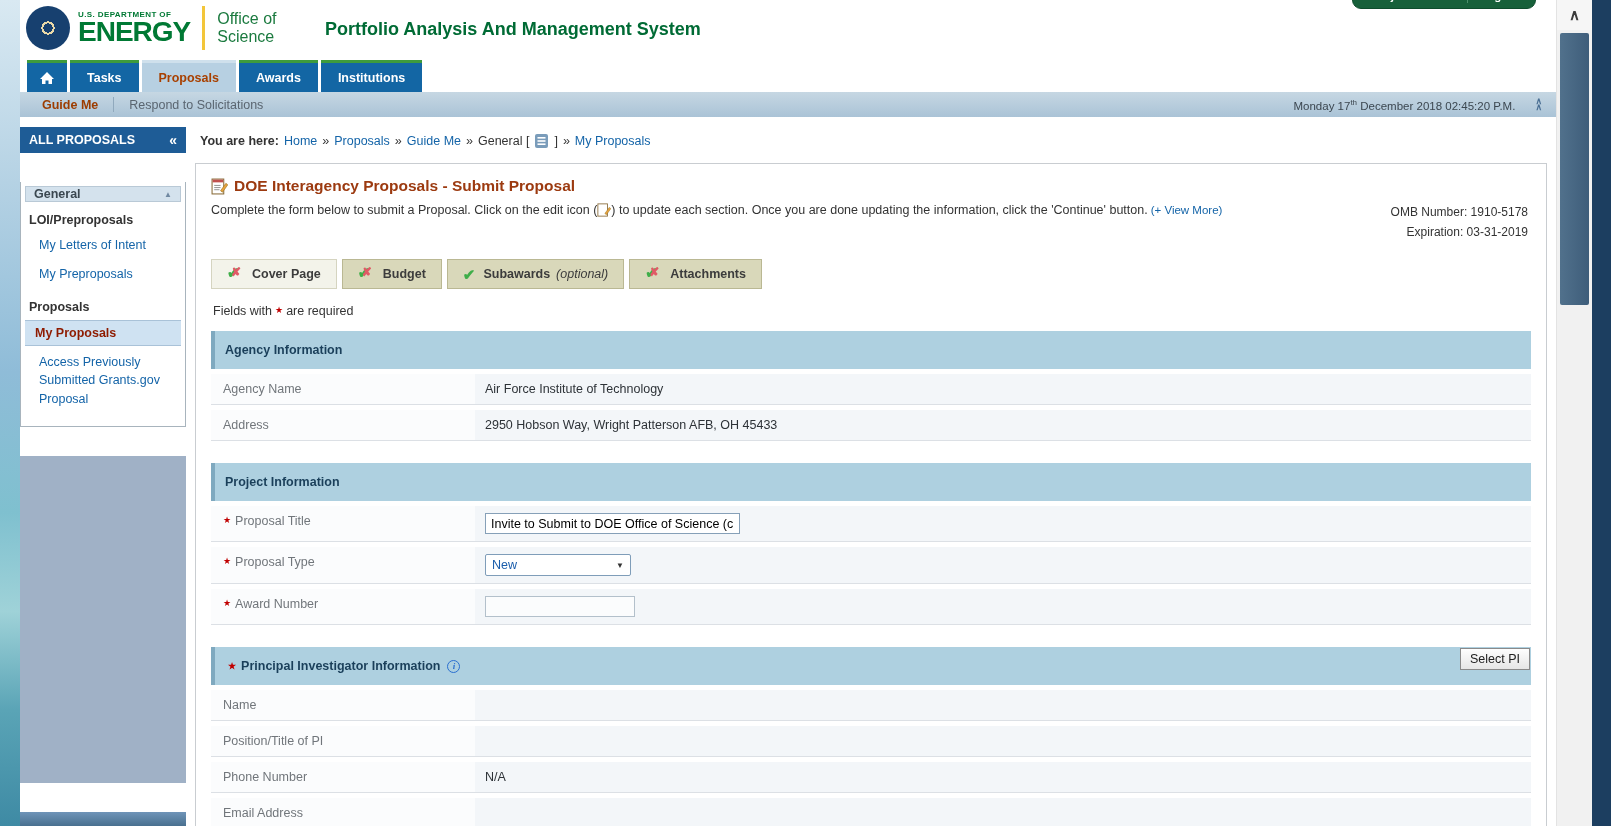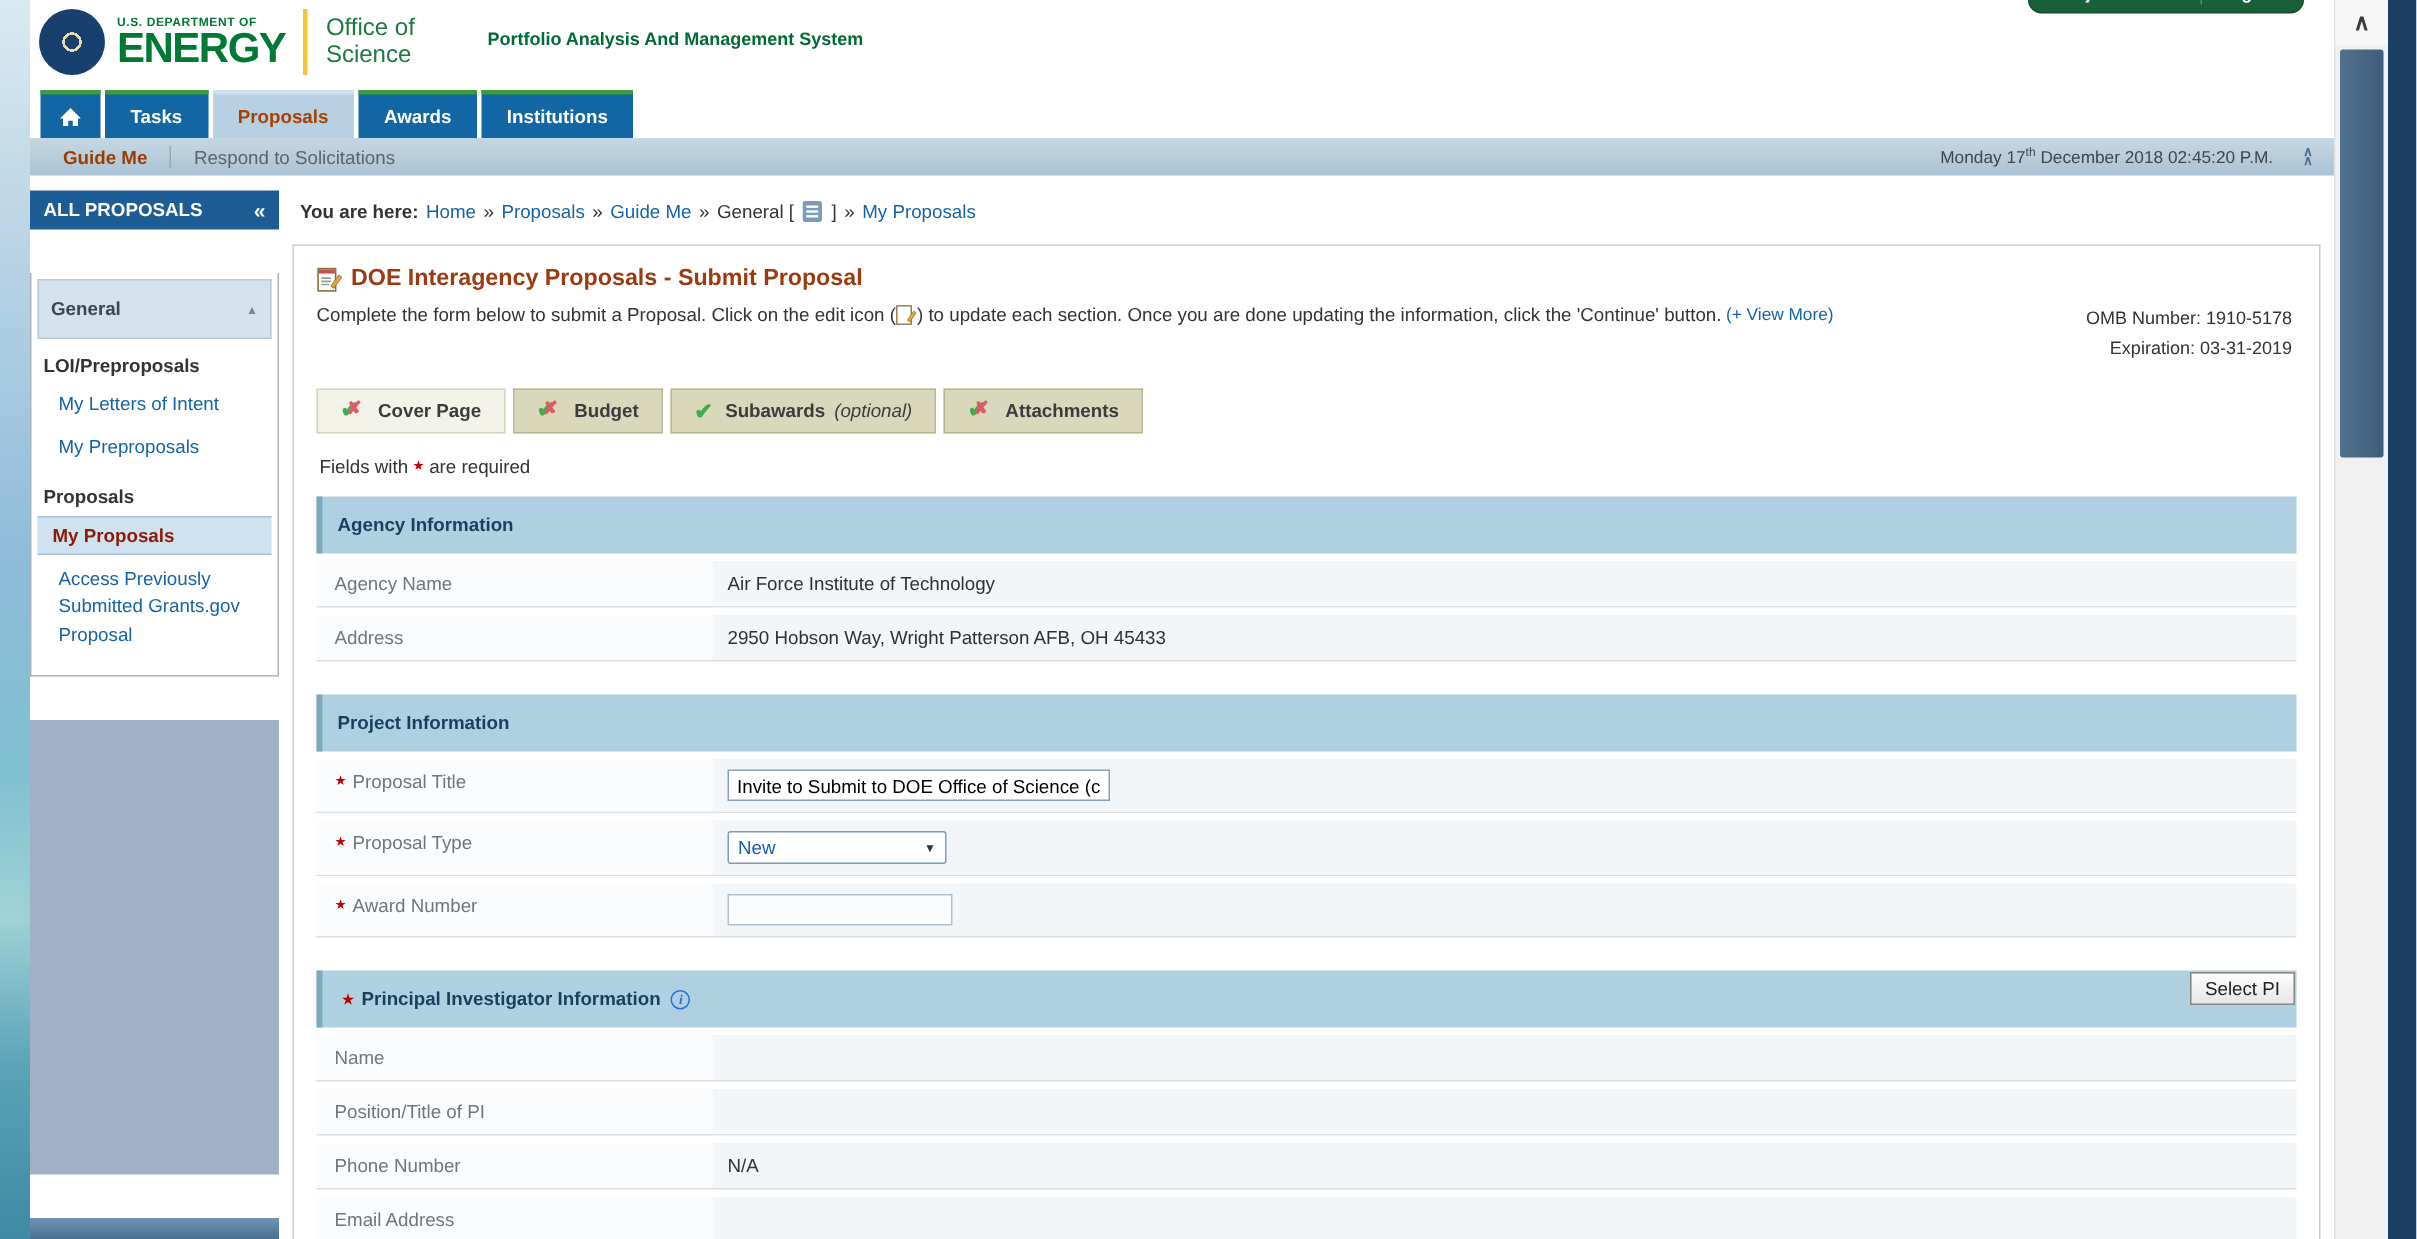--- a/index.html
+++ b/index.html
@@ -22,21 +22,21 @@
 
   
   .top-header { position:absolute; left:20px; top:0; width:1536px; height:60px; background:#fff; }
   .logo-block { position:absolute; left:6px; top:6px; display:flex; align-items:center; gap:8px; }
   .seal { width:44px; height:44px; border-radius:50%;
     background:radial-gradient(circle at 50% 50%, #17406f 0 15%, #ead9a8 15% 21%, #17406f 21% 76%, #ead9a8 76% 83%, #1c5c35 83% 100%); }
   .dept-small { color:#007934; font-size:8px; font-weight:bold; letter-spacing:.4px; }
   .dept-big { color:#007934; font-size:28px; font-weight:bold; letter-spacing:-1px; line-height:.95; }
   .logo-divider { width:3px; height:44px; background:#f3c63a; margin:0 4px; }
   .office { color:#1b7a3f; font-size:16px; line-height:1.15; }
-  .app-title { position:absolute; left:305px; top:19px; color:#006b35; font-size:12px; font-weight:bold; }
+  .app-title { position:absolute; left:305px; top:19px; color:#006b35; font-size:18px; font-weight:bold; }
   .user-pill { position:absolute; left:1332px; top:-17px; height:26px; padding:0 16px;
     background:#17603a; border:1px solid #0e4c2c; border-radius:9px;
     display:flex; align-items:center; gap:12px; color:#fff; font-size:11.5px; font-weight:bold; }
   .pill-div { width:1px; height:14px; background:#4c8f6b; }
   .user-pill span { cursor:pointer; }
 
   
   .nav-bar { position:absolute; left:20px; top:60px; width:1536px; height:32px; background:#fff;
     display:flex; align-items:flex-end; gap:3px; padding-left:7px; }
   .nav-tab { height:32px; background:#1366a4; border-top:3px solid #3e9b3c; color:#fff;
@@ -54,21 +54,21 @@
   .date-box sup { font-size:8px; }
   .dbl-chevron { display:flex; flex-direction:column; line-height:5.5px; font-size:9px;
     color:#4a6f94; font-weight:bold; margin:0 14px 0 20px; cursor:pointer; }
 
   
   .sidebar { position:absolute; left:20px; top:127px; width:166px; height:699px; display:flex; flex-direction:column;gap:29px; }
   .sb-header { height:26px; background:#1e5c96; color:#fff; font-weight:bold; font-size:12.5px;
     display:flex; align-items:center; padding:0 9px; flex:none; }
   .sb-collapse { margin-left:auto; font-size:14px; cursor:pointer; }
   .sb-panel { background:#fff; border:1px solid #a8b4bd; border-top:none; padding:4px 4px 12px; flex:none; }
-  .sb-general { background:#d4e2ed; border:1px solid #b9c9d6; height:40px; display:flex; align-items:center;
+  .sb-general { background:#d4e2ed; border:1px solid #b9c9d6; height:16px; display:flex; align-items:center;
     padding:0 8px; font-weight:bold; color:#3a4750; font-size:12.5px; cursor:pointer; }
   .sb-general .tri { margin-left:auto; font-size:8px; color:#7089a2; }
   .sb-group-title { font-weight:bold; color:#333; font-size:12.5px; padding:11px 4px 4px; }
   .sb-link { display:block; color:#1464a8; font-size:12.5px; padding:5px 4px 5px 14px; line-height:1.5; }
   .sb-selected { background:#cfe2f2; border-top:1px solid #a9c2d8; border-bottom:1px solid #a9c2d8;
     color:#8e1b00; font-weight:bold; font-size:12.5px; padding:5px 4px 5px 10px; margin:2px 0; cursor:pointer; }
   .sb-filler { background:#a0b1c6; flex:1; }
   .sb-bottom { height:14px; background:linear-gradient(#6f94b8,#49708f); flex:none; }
 
   

